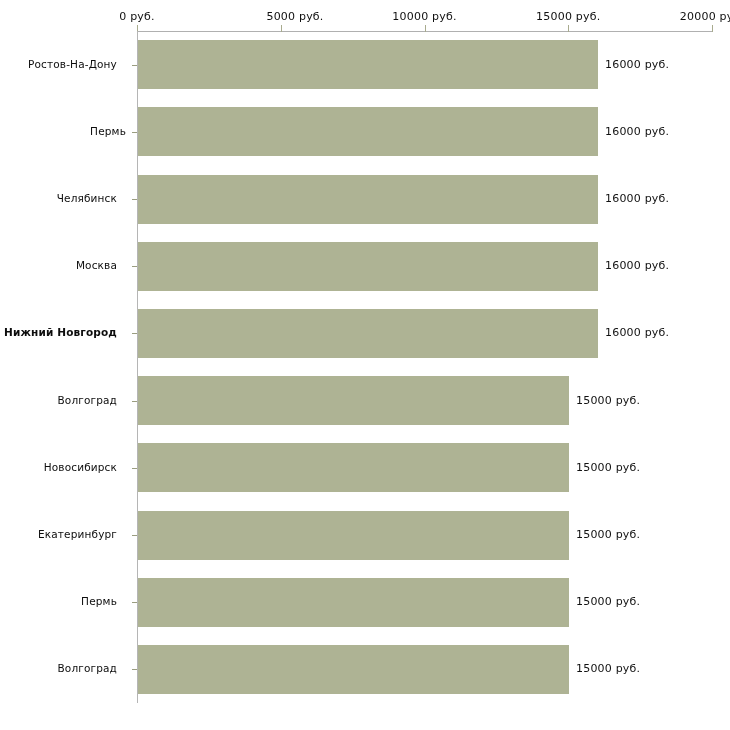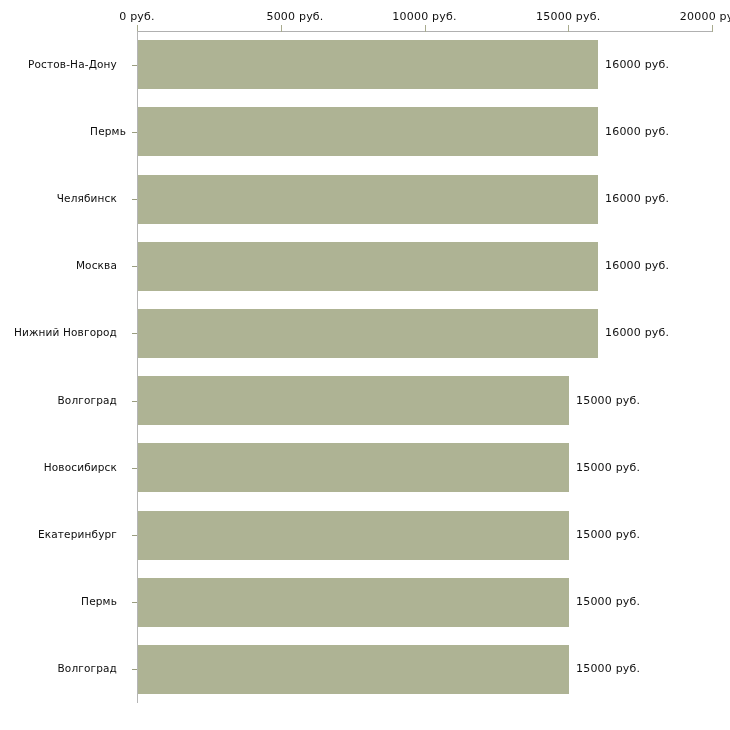--- a/index.html
+++ b/index.html
@@ -130,21 +130,21 @@
       </div>
       <div class="y-tick" style="top: 199px;"></div>
       <div class="y-label-wrap" style="top: 192px;">
         <div class="y-cat-label">Челябинск</div>
       </div>
       <div class="y-tick" style="top: 266px;"></div>
       <div class="y-label-wrap" style="top: 259px;">
         <div class="y-cat-label">Москва</div>
       </div>
       <div class="y-tick" style="top: 333px;"></div>
-      <div class="y-label-wrap" style="top: 326px;">
+      <div class="y-label-wrap" style="top: 326px; font-weight: bold;">
         <div class="y-cat-label">Нижний Новгород</div>
       </div>
       <div class="y-tick" style="top: 401px;"></div>
       <div class="y-label-wrap" style="top: 394px;">
         <div class="y-cat-label">Волгоград</div>
       </div>
       <div class="y-tick" style="top: 468px;"></div>
       <div class="y-label-wrap" style="top: 461px;">
         <div class="y-cat-label">Новосибирск</div>
       </div>

